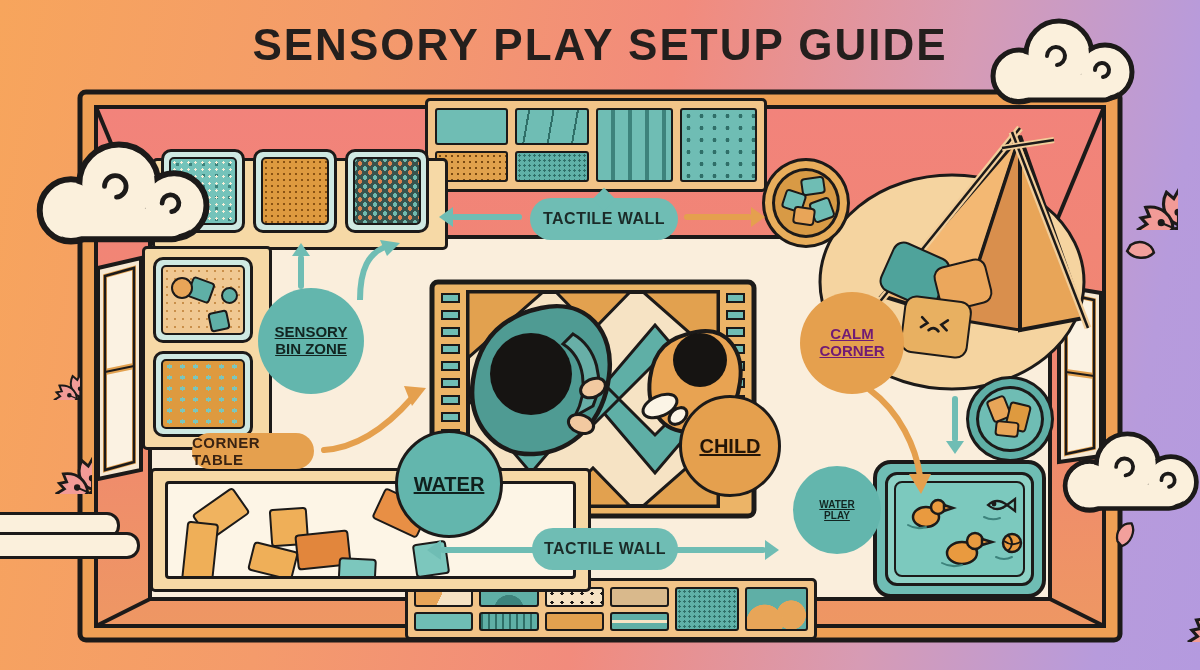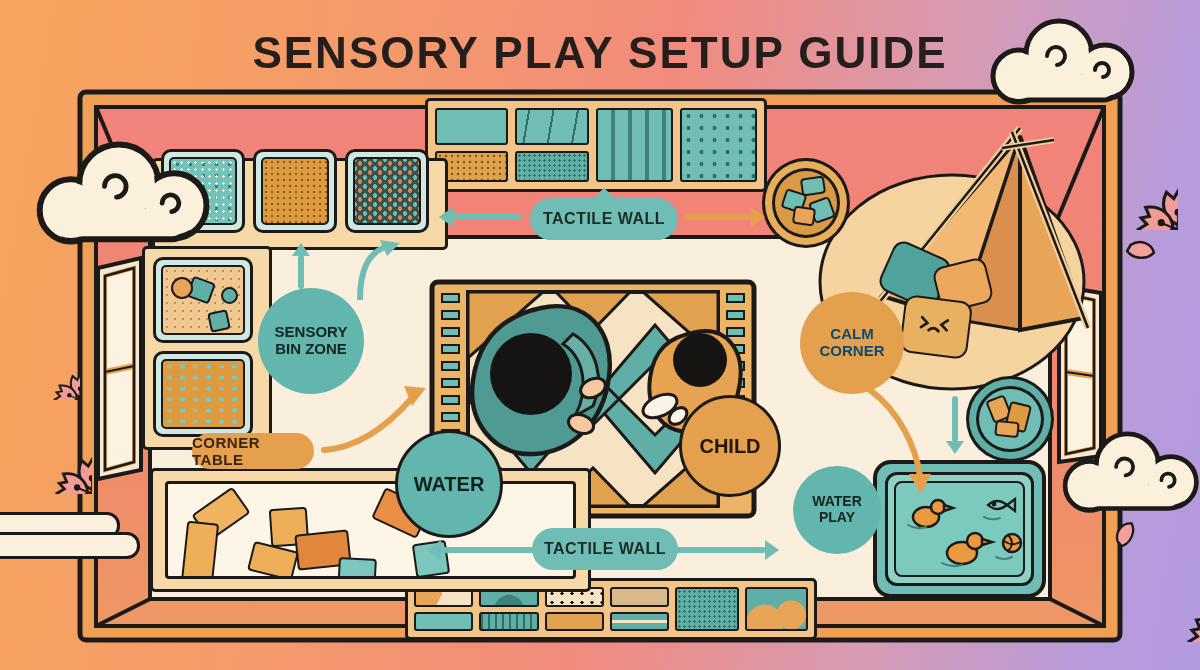--- a/index.html
+++ b/index.html
@@ -1,31 +1,31 @@
 <!DOCTYPE html>
 <html><head>
 <meta charset="utf-8">
 <style>
   html,body{margin:0;padding:0;}
   body{width:1200px;height:670px;overflow:hidden;font-family:"Liberation Sans",sans-serif;}
   .stage{position:relative;width:1200px;height:670px;overflow:hidden;
     background:linear-gradient(100deg,#F7A55C 0%,#F49B6B 28%,#F28B7C 52%,#D79BB4 74%,#B79BDC 92%,#B49ADF 100%);}
   .abs{position:absolute;}
   
-  .title{left:0;top:28px;width:1200px;text-align:center;font-size:44px;font-weight:900;
+  .title{left:0;top:20px;width:1200px;text-align:center;font-size:44px;font-weight:900;
     letter-spacing:2px;color:#241F1D;z-index:30;}
   
   .pill{background:#6FBDB4;color:#1B2B28;font-weight:800;font-size:16px;letter-spacing:.5px;
     border-radius:26px;display:flex;align-items:center;justify-content:center;z-index:22;}
   .pill.notch::before{content:"";position:absolute;top:-7px;left:calc(50% - 8px);width:16px;height:16px;
     background:#6FBDB4;transform:rotate(45deg);z-index:-1;}
   .circle-label{border-radius:50%;display:flex;align-items:center;justify-content:center;text-align:center;
-    font-weight:800;line-height:1.12;z-index:22;}
+    font-weight:800;line-height:1.12;z-index:22;text-decoration:underline;}
   .c-teal{background:#63B6AD;color:#122521;}
-  .c-orange{background:#E5A04E;color:#0c4a6e;}
+  .c-orange{background:#E5A04E;color:#701a75;}
   .c-outline{border:3.5px solid #1C1A19;}
   
   .shaft-h{height:6px;border-radius:3px;z-index:21;}
   .shaft-v{width:6px;border-radius:3px;z-index:21;}
   .teal{background:#6FBDB4;} .orangebg{background:#E5A04E;}
   .head-l::before{content:"";position:absolute;left:-13px;top:-7px;width:0;height:0;
     border:10px solid transparent;border-left:0;border-right:14px solid #6FBDB4;}
   .head-r-t::after{content:"";position:absolute;right:-13px;top:-7px;width:0;height:0;
     border:10px solid transparent;border-right:0;border-left:14px solid #6FBDB4;}
   .head-r-o::after{content:"";position:absolute;right:-13px;top:-7px;width:0;height:0;
@@ -377,21 +377,21 @@
   </div>
   <div class="abs circle-label c-teal" style="left:258px;top:288px;width:106px;height:106px;font-size:15px;">
     <span style="width:80px;">SENSORY BIN ZONE</span>
   </div>
   <div class="abs pill" style="left:192px;top:433px;width:122px;height:36px;background:#E5A04E;color:#3A2312;font-size:15px;">
     <span>CORNER TABLE</span>
   </div>
   <div class="abs circle-label c-orange" style="left:800px;top:292px;width:104px;height:102px;font-size:15px;">
     <span style="width:76px;">CALM CORNER</span>
   </div>
-  <div class="abs circle-label c-teal" style="left:793px;top:466px;width:88px;height:88px;font-size:14px;">
+  <div class="abs circle-label c-teal" style="left:793px;top:466px;width:88px;height:88px;font-size:10px;">
     <span style="width:56px;">WATER PLAY</span>
   </div>
   <div class="abs circle-label c-teal c-outline" style="left:395px;top:430px;width:102px;height:102px;font-size:20px;color:#10201D;">
     <span>WATER</span>
   </div>
   <div class="abs circle-label c-orange c-outline" style="left:679px;top:395px;width:96px;height:96px;font-size:20px;color:#241507;">
     <span>CHILD</span>
   </div>
 
   <svg class="abs" style="left:972px;top:14px;z-index:28" width="190" height="100" viewBox="0 0 180 100">

